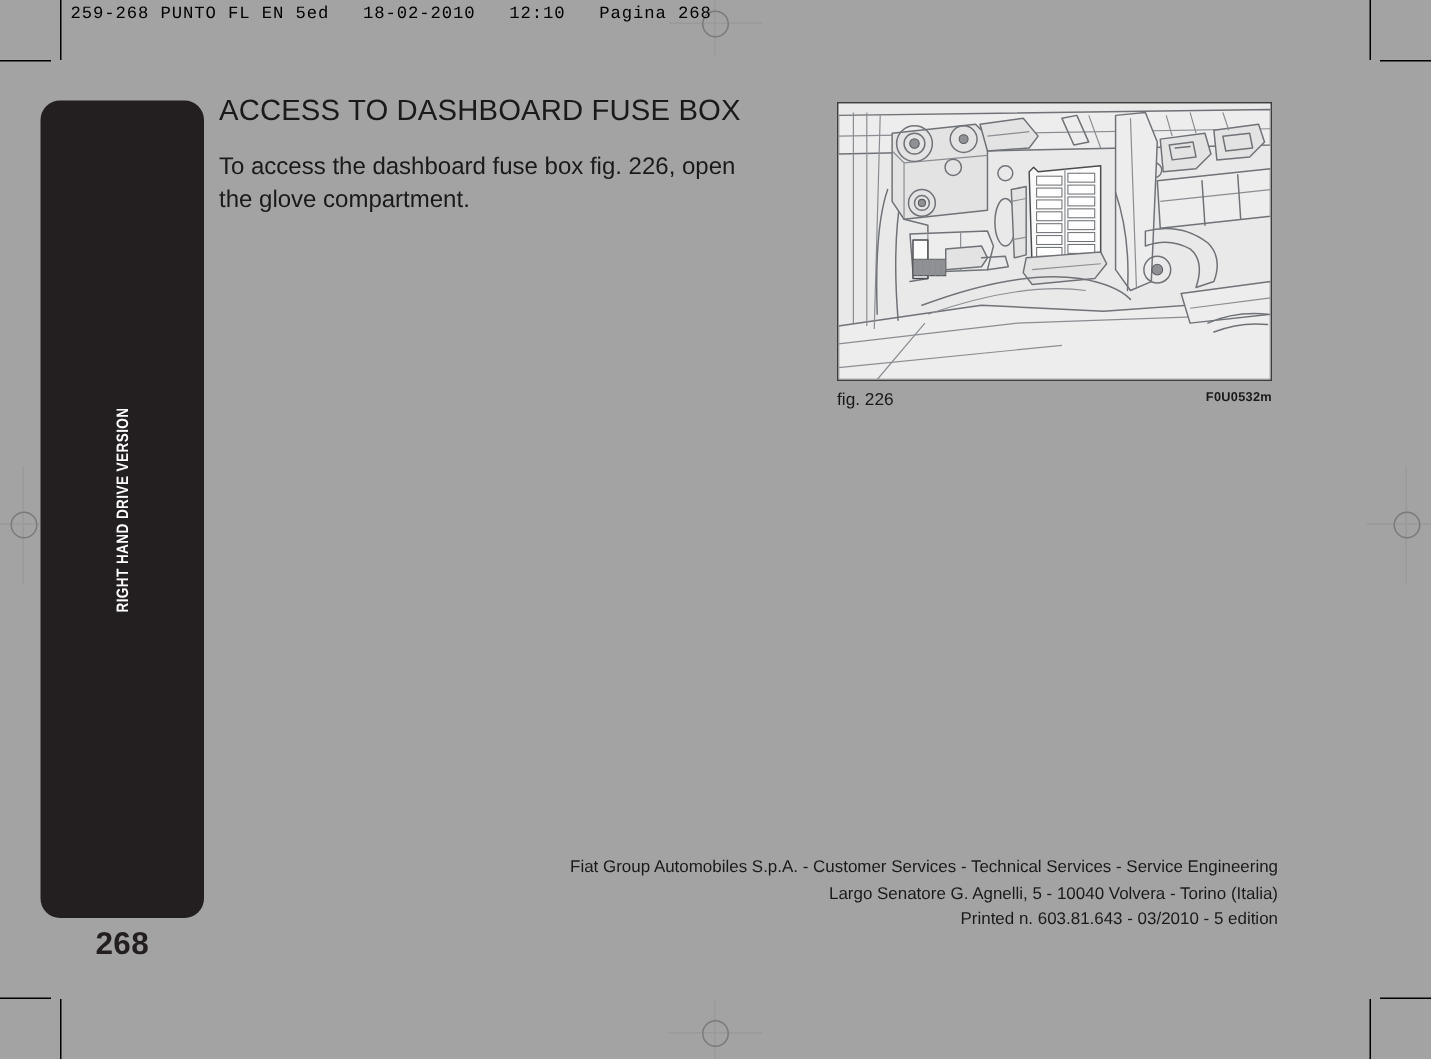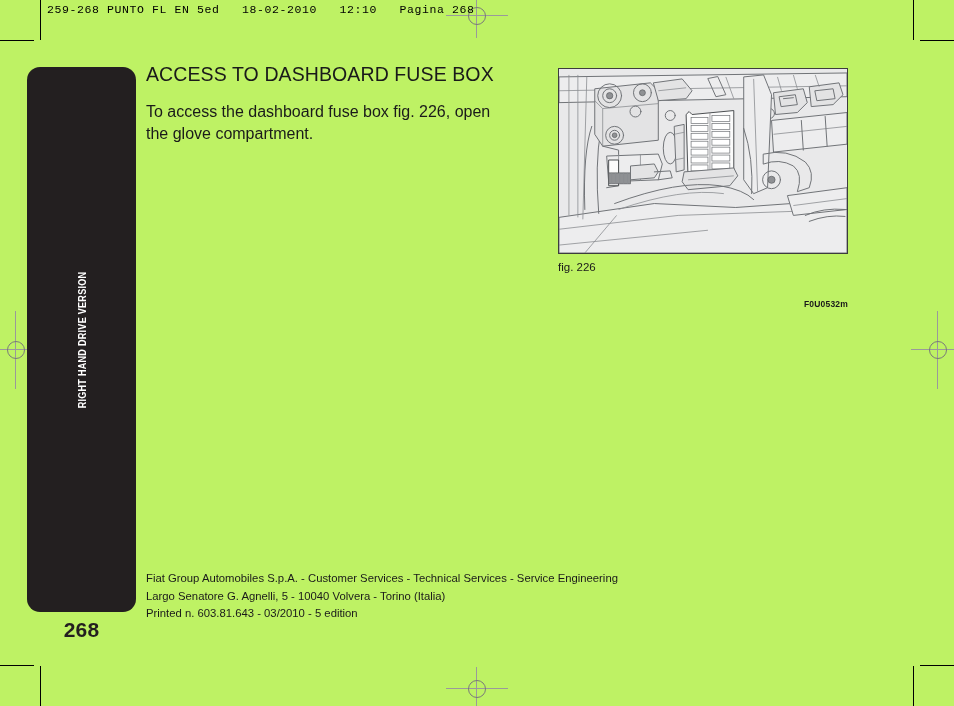--- a/index.html
+++ b/index.html
@@ -8,21 +8,21 @@
     background: #ffffff;
   }
   body {
     font-family: "Liberation Sans", sans-serif;
     -webkit-font-smoothing: antialiased;
   }
   #page {
     position: relative;
     width: 954px;
     height: 706px;
-    background: #bef264;
+    background: #a3a3a3;
     overflow: hidden;
   }
 
   
   .crop-rule {
     position: absolute;
     background: #000000;
   }
   .crop-v { width: 1px; }
   .crop-h { height: 1px; }
@@ -179,30 +179,29 @@
   }
   #figure-code {
     position: absolute;
     right: 0;
     top: -2px;
     font-family: "Liberation Sans", sans-serif;
     font-size: 8.5px;
     font-weight: bold;
     letter-spacing: 0.2px;
     color: #1a1a1a;
-    margin-top: 40px;
   }
 
   
   #footer {
     position: absolute;
     left: 146px;
     top: 570px;
     width: 706px;
-    text-align: left;
+    text-align: right;
   }
   #footer div {
     font-size: 11.3px;
     color: #1a1a1a;
     line-height: 1.55;
   }
 </style>
 </head>
 <body>
 

